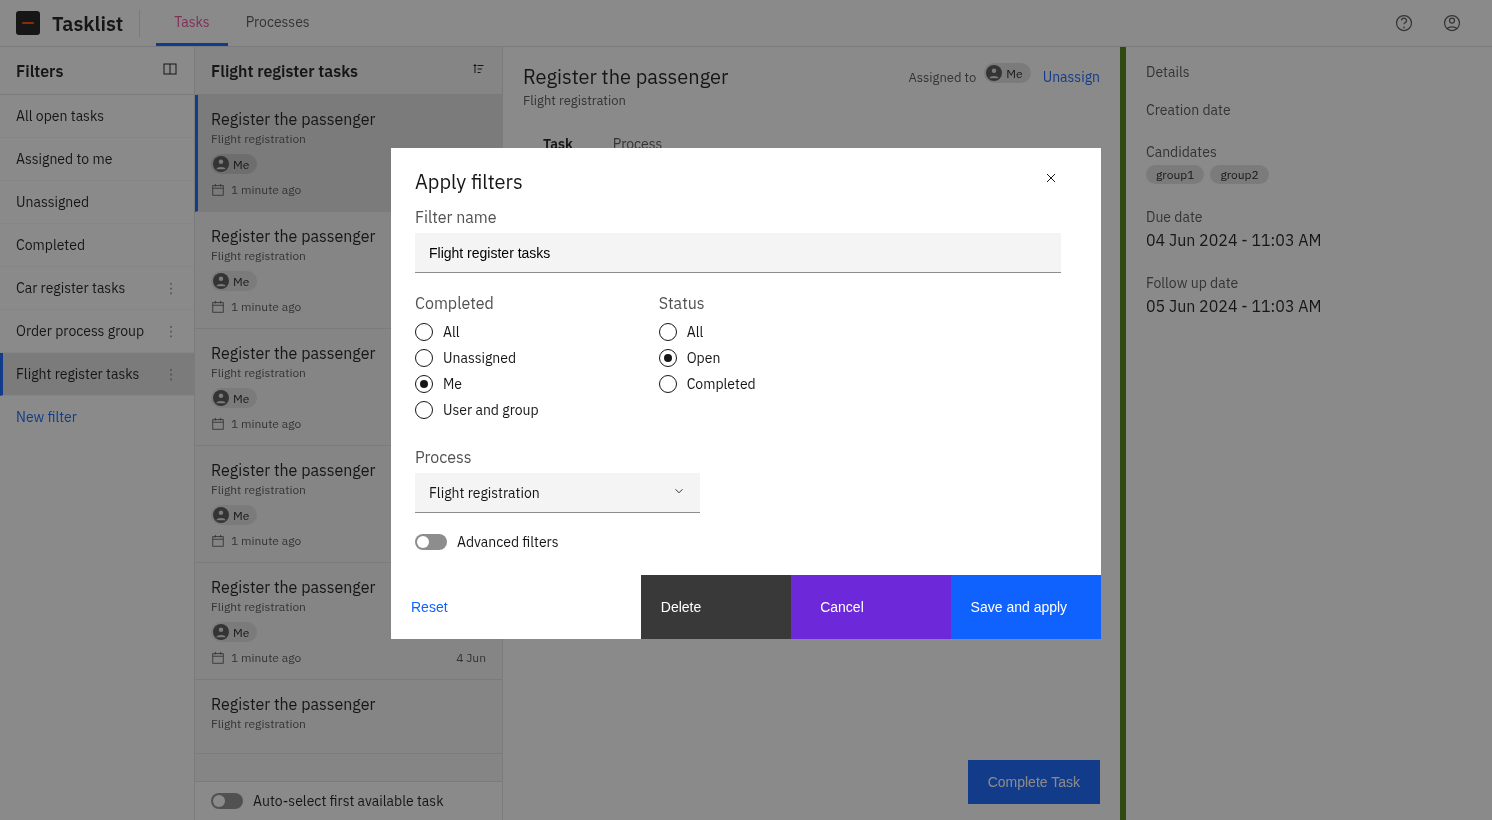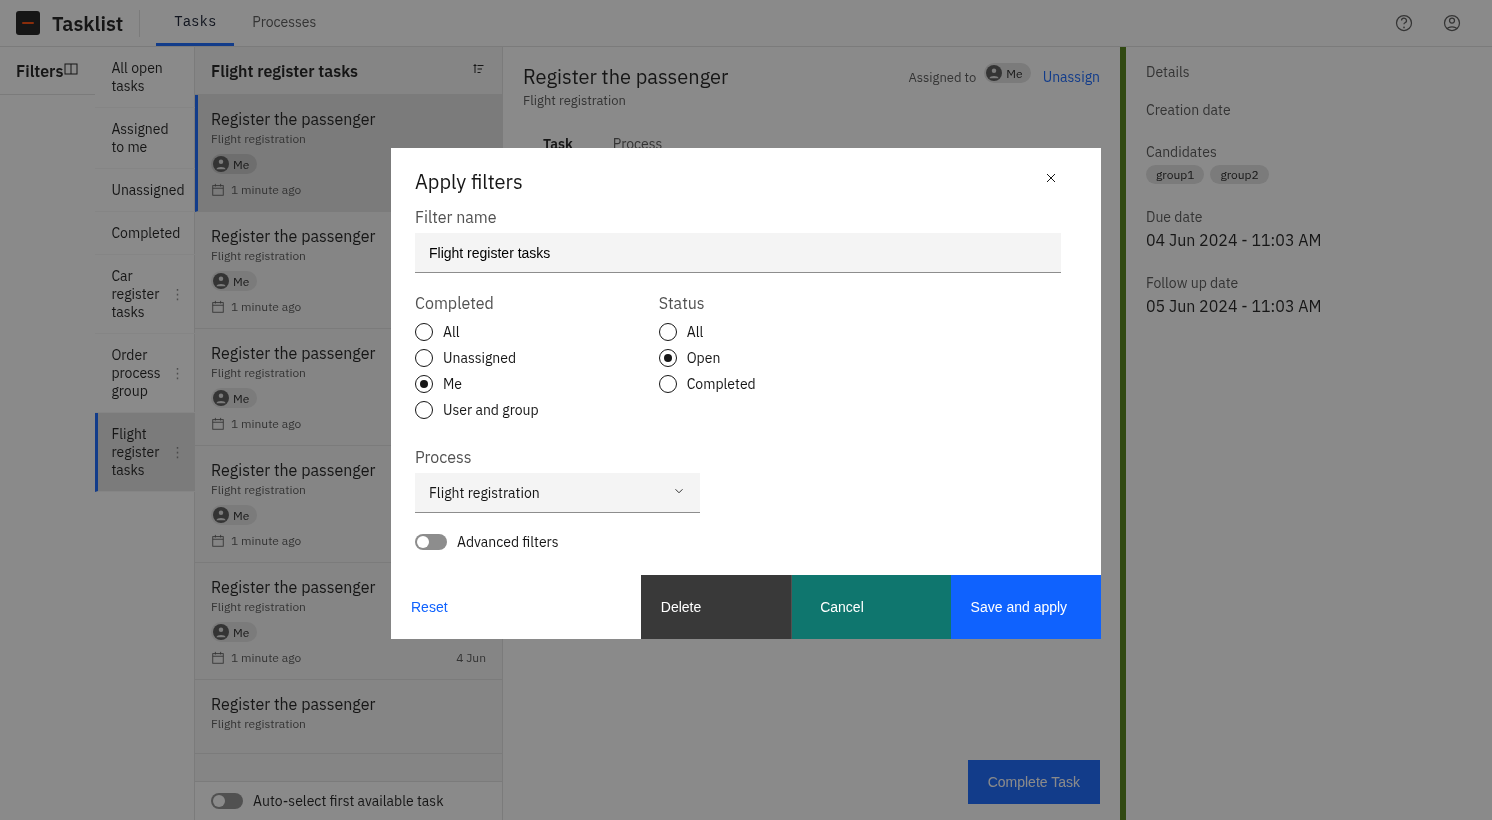--- a/index.html
+++ b/index.html
@@ -6,27 +6,27 @@
     body { font-family: "IBM Plex Sans", -apple-system, BlinkMacSystemFont, "Segoe UI", Helvetica, Arial, sans-serif; background: #fff; color: #161616; font-size: 14px; overflow: hidden; width: 1492px; height: 820px; position: relative; }
     
     
     .header { height: 47px; border-bottom: 1px solid #e0e0e0; display: flex; align-items: center; padding: 0 16px; }
     .logo-block { display: flex; align-items: center; margin-right: 16px; padding-right: 16px; border-right: 1px solid #e0e0e0; }
     .logo-icon { width: 24px; height: 24px; background: #161616; border-radius: 3px; display: flex; align-items: center; justify-content: center; margin-right: 12px; }
     .logo-icon::after { content: ""; width: 12px; height: 2px; background: #FF4400; border-radius: 1px; }
     .app-name { font-weight: 600; font-size: 20px; }
     .nav-tabs { display: flex; height: 100%; }
     .nav-tab { padding: 0 18px; display: flex; align-items: center; color: #525252; cursor: pointer; border-bottom: 3px solid transparent; }
-    .nav-tab.active { border-bottom-color: #0f62fe; color: #0f172a; font-family: Liberation Mono, monospace; }
+    .nav-tab.active { border-bottom-color: #0f62fe; color: #ec4899; }
     .header-right { margin-left: auto; display: flex; }
     .header-icon { width: 48px; height: 46px; display: flex; align-items: center; justify-content: center; color: #525252; cursor: pointer; }
     
     
     .main { display: flex; height: calc(100% - 47px); }
-    .sidebar { width: 195px; border-right: 1px solid #e0e0e0; display: flex; flex-direction: row; }
+    .sidebar { width: 195px; border-right: 1px solid #e0e0e0; display: flex; flex-direction: column; }
     .sidebar-header { height: 48px; display: flex; align-items: center; justify-content: space-between; padding: 0 16px; border-bottom: 1px solid #e0e0e0; }
     .sidebar-header h3 { font-weight: 600; font-size: 16px; }
     .filter-list { flex: 1; }
     .filter-item { padding: 12px 16px; display: flex; align-items: center; justify-content: space-between; cursor: pointer; border-bottom: 1px solid #f4f4f4; }
     .filter-item.active { background: #e0e0e0; border-left: 3px solid #0f62fe; padding-left: 13px; }
     .filter-item .more { color: #525252; opacity: 0.7; }
     .new-filter { padding: 12px 16px; color: #0f62fe; cursor: pointer; }
     
     
     .tasklist { width: 308px; border-right: 1px solid #e0e0e0; display: flex; flex-direction: column; background: #f4f4f4; }
@@ -86,21 +86,21 @@
     .radio-group .field-label { margin-bottom: 10px; }
     .radio-option { display: flex; align-items: center; margin-bottom: 8px; cursor: pointer; }
     .radio { width: 18px; height: 18px; border: 1px solid #161616; border-radius: 50%; margin-right: 10px; display: flex; align-items: center; justify-content: center; }
     .radio.checked::after { content: ""; width: 8px; height: 8px; background: #161616; border-radius: 50%; }
     .process-select { width: 285px; height: 40px; background: #f4f4f4; border: none; border-bottom: 1px solid #8d8d8d; padding: 0 14px; display: flex; align-items: center; justify-content: space-between; cursor: pointer; margin-bottom: 20px; }
     .adv-toggle { display: flex; align-items: center; }
     .modal-footer { display: flex; height: 64px; }
     .modal-btn { flex: 1; display: flex; align-items: center; padding: 0 20px; cursor: pointer; border: none; font-size: 14px; text-align: left; }
     .modal-btn.reset { background: #fff; color: #0f62fe; flex: 1.9; }
     .modal-btn.delete { background: #393939; color: #fff; flex: 1; }
-    .modal-btn.cancel { background: #0f766e; color: #fff; flex: 1; border-left: 1px solid #525252; padding-left: 28px; }
+    .modal-btn.cancel { background: #6d28d9; color: #fff; flex: 1; border-left: 1px solid #525252; padding-left: 28px; }
     .modal-btn.save { background: #0f62fe; color: #fff; flex: 1; }
     
     svg { flex-shrink: 0; }
   </style>
 </head>
 <body>
 
 <div class="header">
   <div class="logo-block">
     <div class="logo-icon"></div>
@@ -158,20 +158,21 @@
           <span class="more">⋮</span>
         </div>
       <div class="filter-item">
           <span>Order process group</span>
           <span class="more">⋮</span>
         </div>
       <div class="filter-item active">
           <span>Flight register tasks</span>
           <span class="more">⋮</span>
         </div>
+      <div class="new-filter">New filter</div>
     </div>
   </div>
 
   <div class="tasklist">
     <div class="tasklist-header">
       <h3>Flight register tasks</h3>
       <span>
         <svg width="16" height="16" viewBox="0 0 32 32" fill="#161616">
             <path d="M10 6 l-4 4 h3 v14 h2 V10 h3 z M15 8 h12 v2 H15 z M15 15 h9 v2 H15 z M15 22 h6 v2 H15 z"></path>
           </svg>

